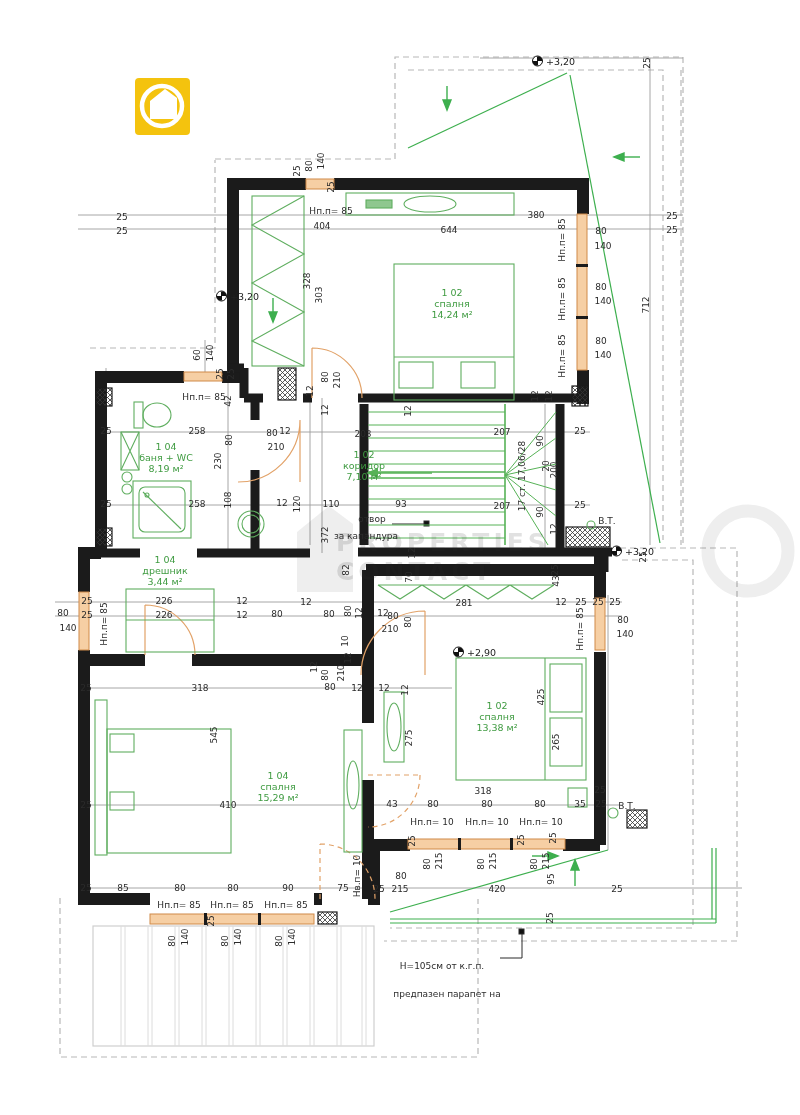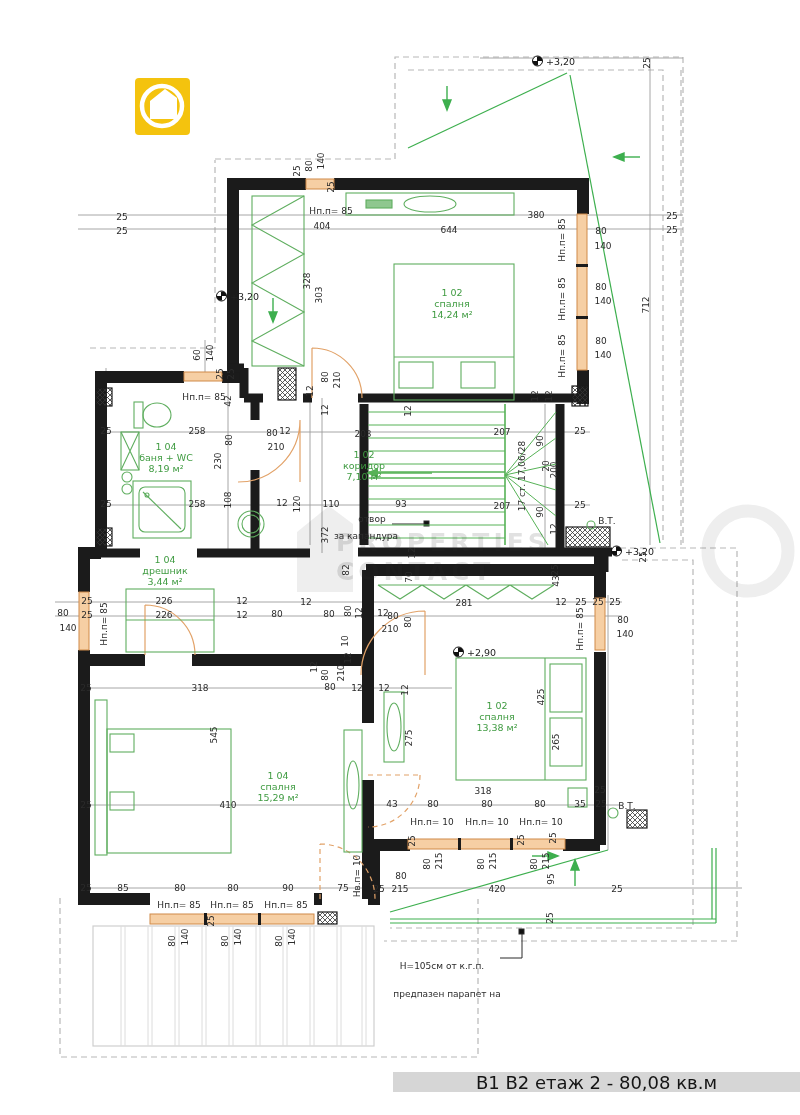--- a/index.html
+++ b/index.html
@@ -371,15 +371,14 @@
       </div>
       <div class="elev" style="left: 459px; top: 652px;">
         <span class="sym"></span>
         <span class="txt">+2,90</span>
       </div>
     </div>
 
   <div class="wm-center"><span>PROPERTIES</span>
 <span>CONTACT</span></div>
 
-  <div class="titlebar">В1 В2 етаж 2 - 80,08 кв.м</div>
 
 </div>
 
 </body></html>

